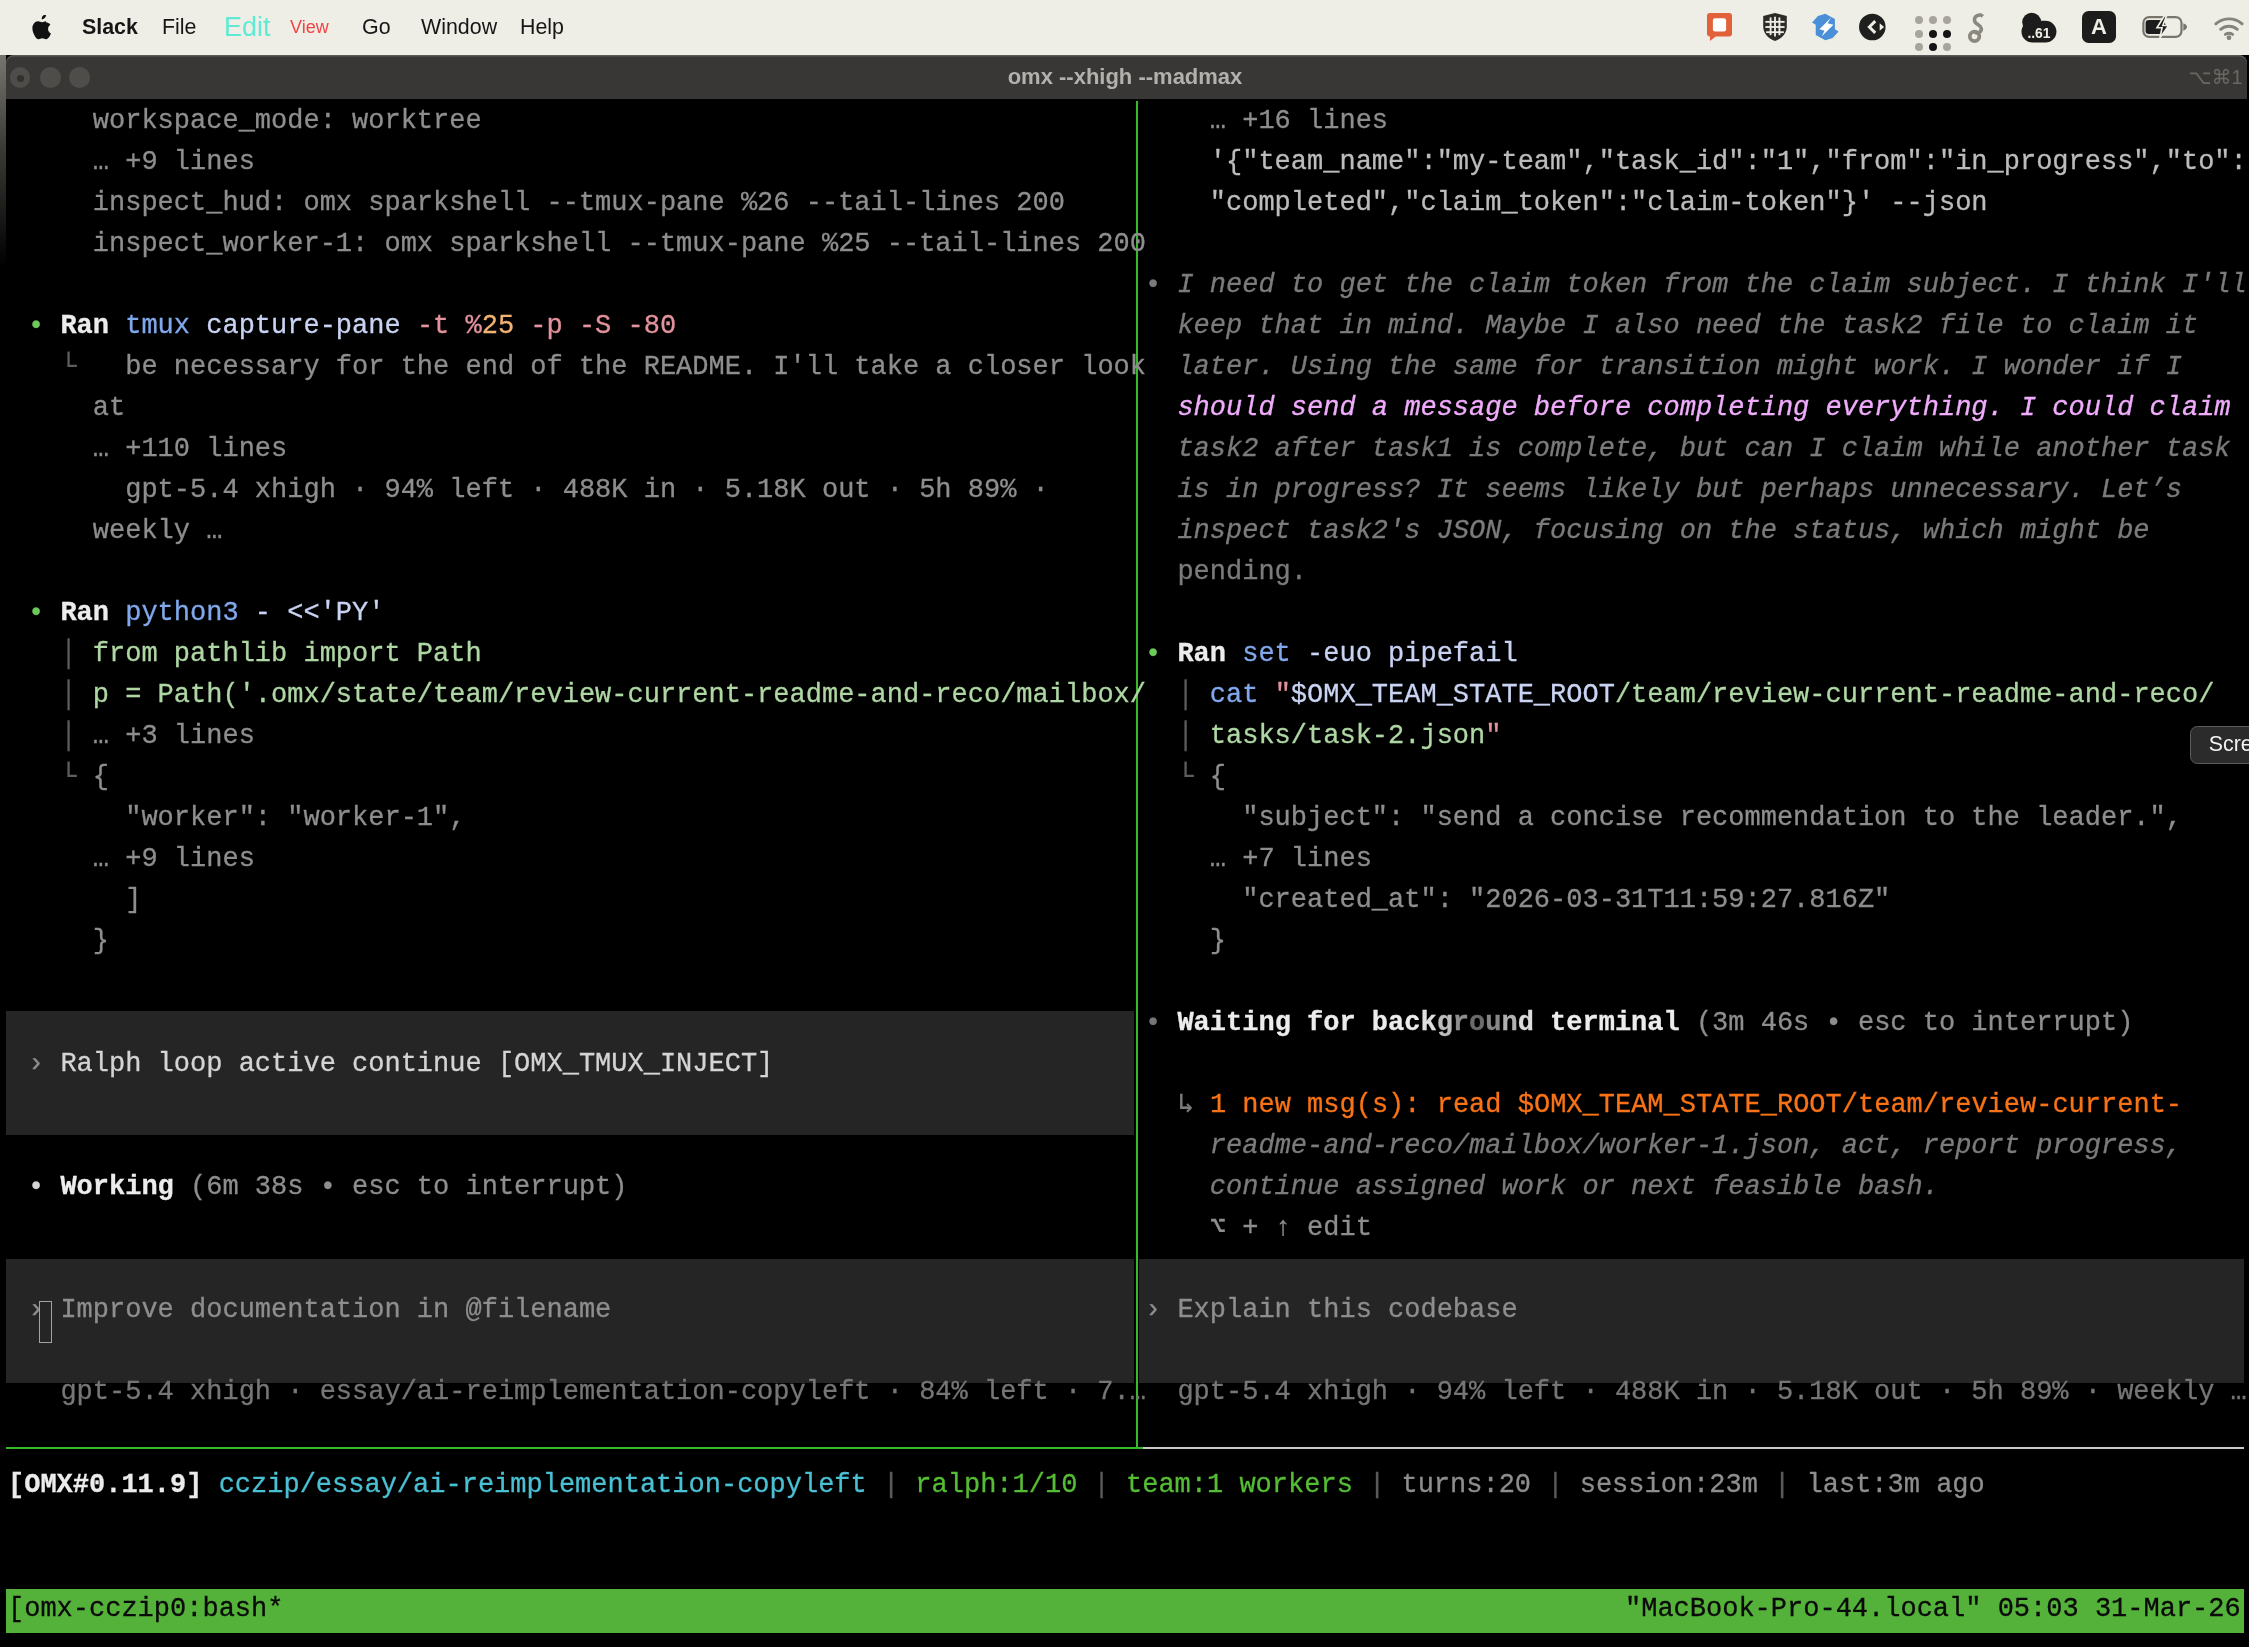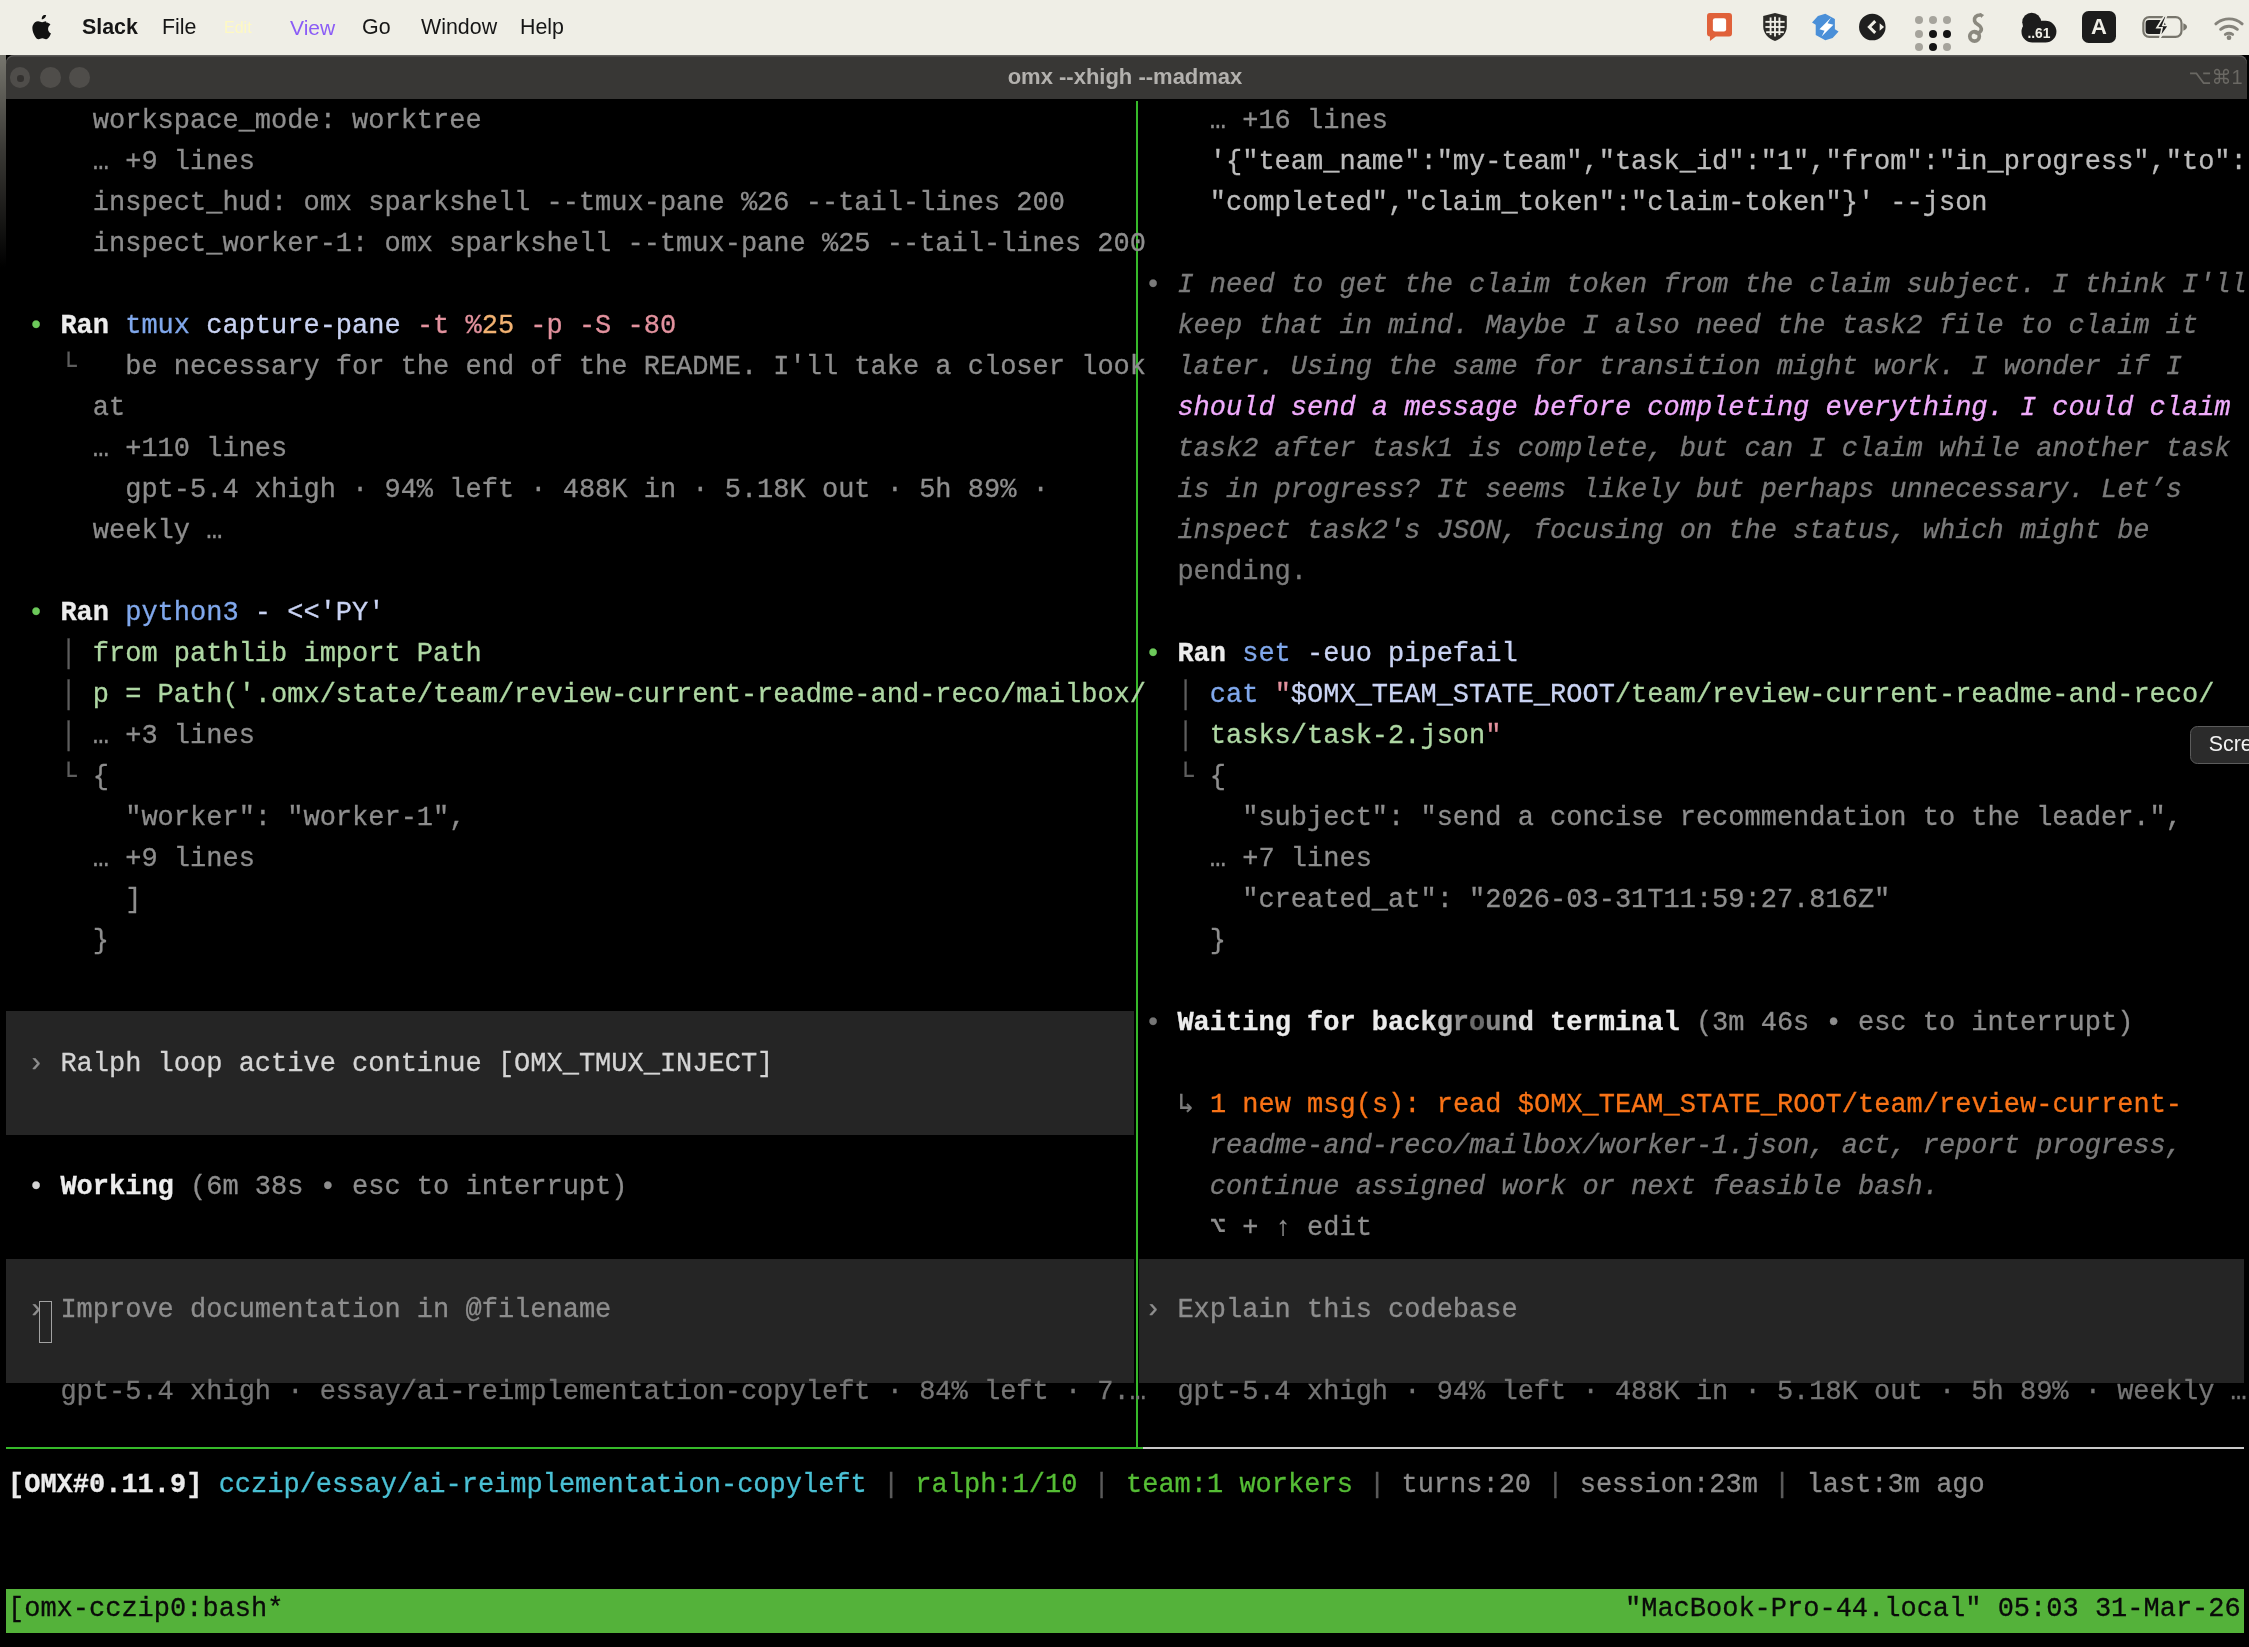--- a/index.html
+++ b/index.html
@@ -20,22 +20,22 @@
 <div class="abs" style="left:69px;top:67px;width:20.7px;height:20.7px;border-radius:50%;background:#4f4d4a;"></div>
 <div class="abs" style="left:0;top:55px;width:2250px;height:44px;line-height:44px;text-align:center;font-family:'Liberation Sans',sans-serif;font-size:22px;font-weight:bold;color:#b3b1ae;">omx --xhigh --madmax</div>
 <div class="abs" style="right:7.4px;top:55px;height:44px;line-height:44px;font-family:'Liberation Sans',sans-serif;font-size:20px;color:#6a6863;">⌥⌘1</div>
 
 <div class="abs" style="left:0;top:0;width:2250px;height:55px;background:#efeee6;"></div>
 <svg class="abs" style="left:32px;top:14.8px;" width="20.7" height="25" viewBox="0 0 28 34">
  <path fill="#111" d="M19.2 8.6c-2.6 0-3.7 1.24-5.5 1.24-1.85 0-3.26-1.23-5.5-1.23C5.35 8.6 2.3 10.8 1 14.2c-1.7 4.5 0.55 11.2 3.1 14.9 1.25 1.8 2.75 3.85 4.8 3.8 1.95-.05 2.7-1.26 5.05-1.26 2.36 0 3.04 1.26 5.1 1.21 2.1-.04 3.44-1.92 4.68-3.74 1.43-2.08 2.02-4.1 2.05-4.2-.04-.02-3.93-1.52-3.97-6-.03-3.75 3.06-5.54 3.2-5.63-1.75-2.57-4.47-2.92-5.43-2.96-.13-.01-.25-.02-.38-.02zM17.6 3.6c1.04-1.26 1.74-3.02 1.55-4.77-1.5.06-3.31 1-4.39 2.26-.96 1.12-1.81 2.9-1.58 4.61 1.67.13 3.38-.85 4.42-2.1z"></path>
 </svg>
 <div class="abs menu" style="left:82px;top:0;height:55px;line-height:55px;font-family:'Liberation Sans',sans-serif;font-size:21.4px;font-weight:bold;color:#161616;">Slack</div>
 <div class="abs" style="left:162px;top:0;height:55px;line-height:55px;font-family:'Liberation Sans',sans-serif;font-size:21.4px;color:#161616;">File</div>
-<div class="abs" style="left:224px;top:0;height:67px;line-height:55px;font-family:'Liberation Sans',sans-serif;font-size:16px;color:#fef9c3;">Edit</div>
-<div class="abs" style="left:290px;top:0;height:40px;line-height:55px;font-family:'Liberation Sans',sans-serif;font-size:21px;color:#8b5cf6;">View</div>
+<div class="abs" style="left:224px;top:0;height:67px;line-height:55px;font-family:'Liberation Sans',sans-serif;font-size:27px;color:#5eead4;">Edit</div>
+<div class="abs" style="left:290px;top:0;height:40px;line-height:55px;font-family:'Liberation Sans',sans-serif;font-size:18px;color:#ef4444;">View</div>
 <div class="abs" style="left:362px;top:0;height:55px;line-height:55px;font-family:'Liberation Sans',sans-serif;font-size:21.4px;color:#161616;">Go</div>
 <div class="abs" style="left:421px;top:0;height:55px;line-height:55px;font-family:'Liberation Sans',sans-serif;font-size:21.4px;color:#161616;">Window</div>
 <div class="abs" style="left:520px;top:0;height:55px;line-height:55px;font-family:'Liberation Sans',sans-serif;font-size:21.4px;color:#161616;">Help</div>
 
 <svg class="abs" style="left:1707px;top:13.3px" width="25" height="28" viewBox="0 0 34 38">
 <path fill="#e0613a" d="M4 0h26a4 4 0 0 1 4 4v24a4 4 0 0 1-4 4H12l-8 6v-6H4a4 4 0 0 1-4-4V4a4 4 0 0 1 4-4z"></path>
 <rect x="8" y="7" width="18" height="18" rx="3" fill="#fff"></rect>
   </svg>
 <svg class="abs" style="left:1761px;top:13.3px" width="28" height="28" viewBox="0 0 38 38">
 <path fill="#2c2b28" d="M19 0l16 4v14c0 10-7 17-16 20C10 35 3 28 3 18V4z"></path>

